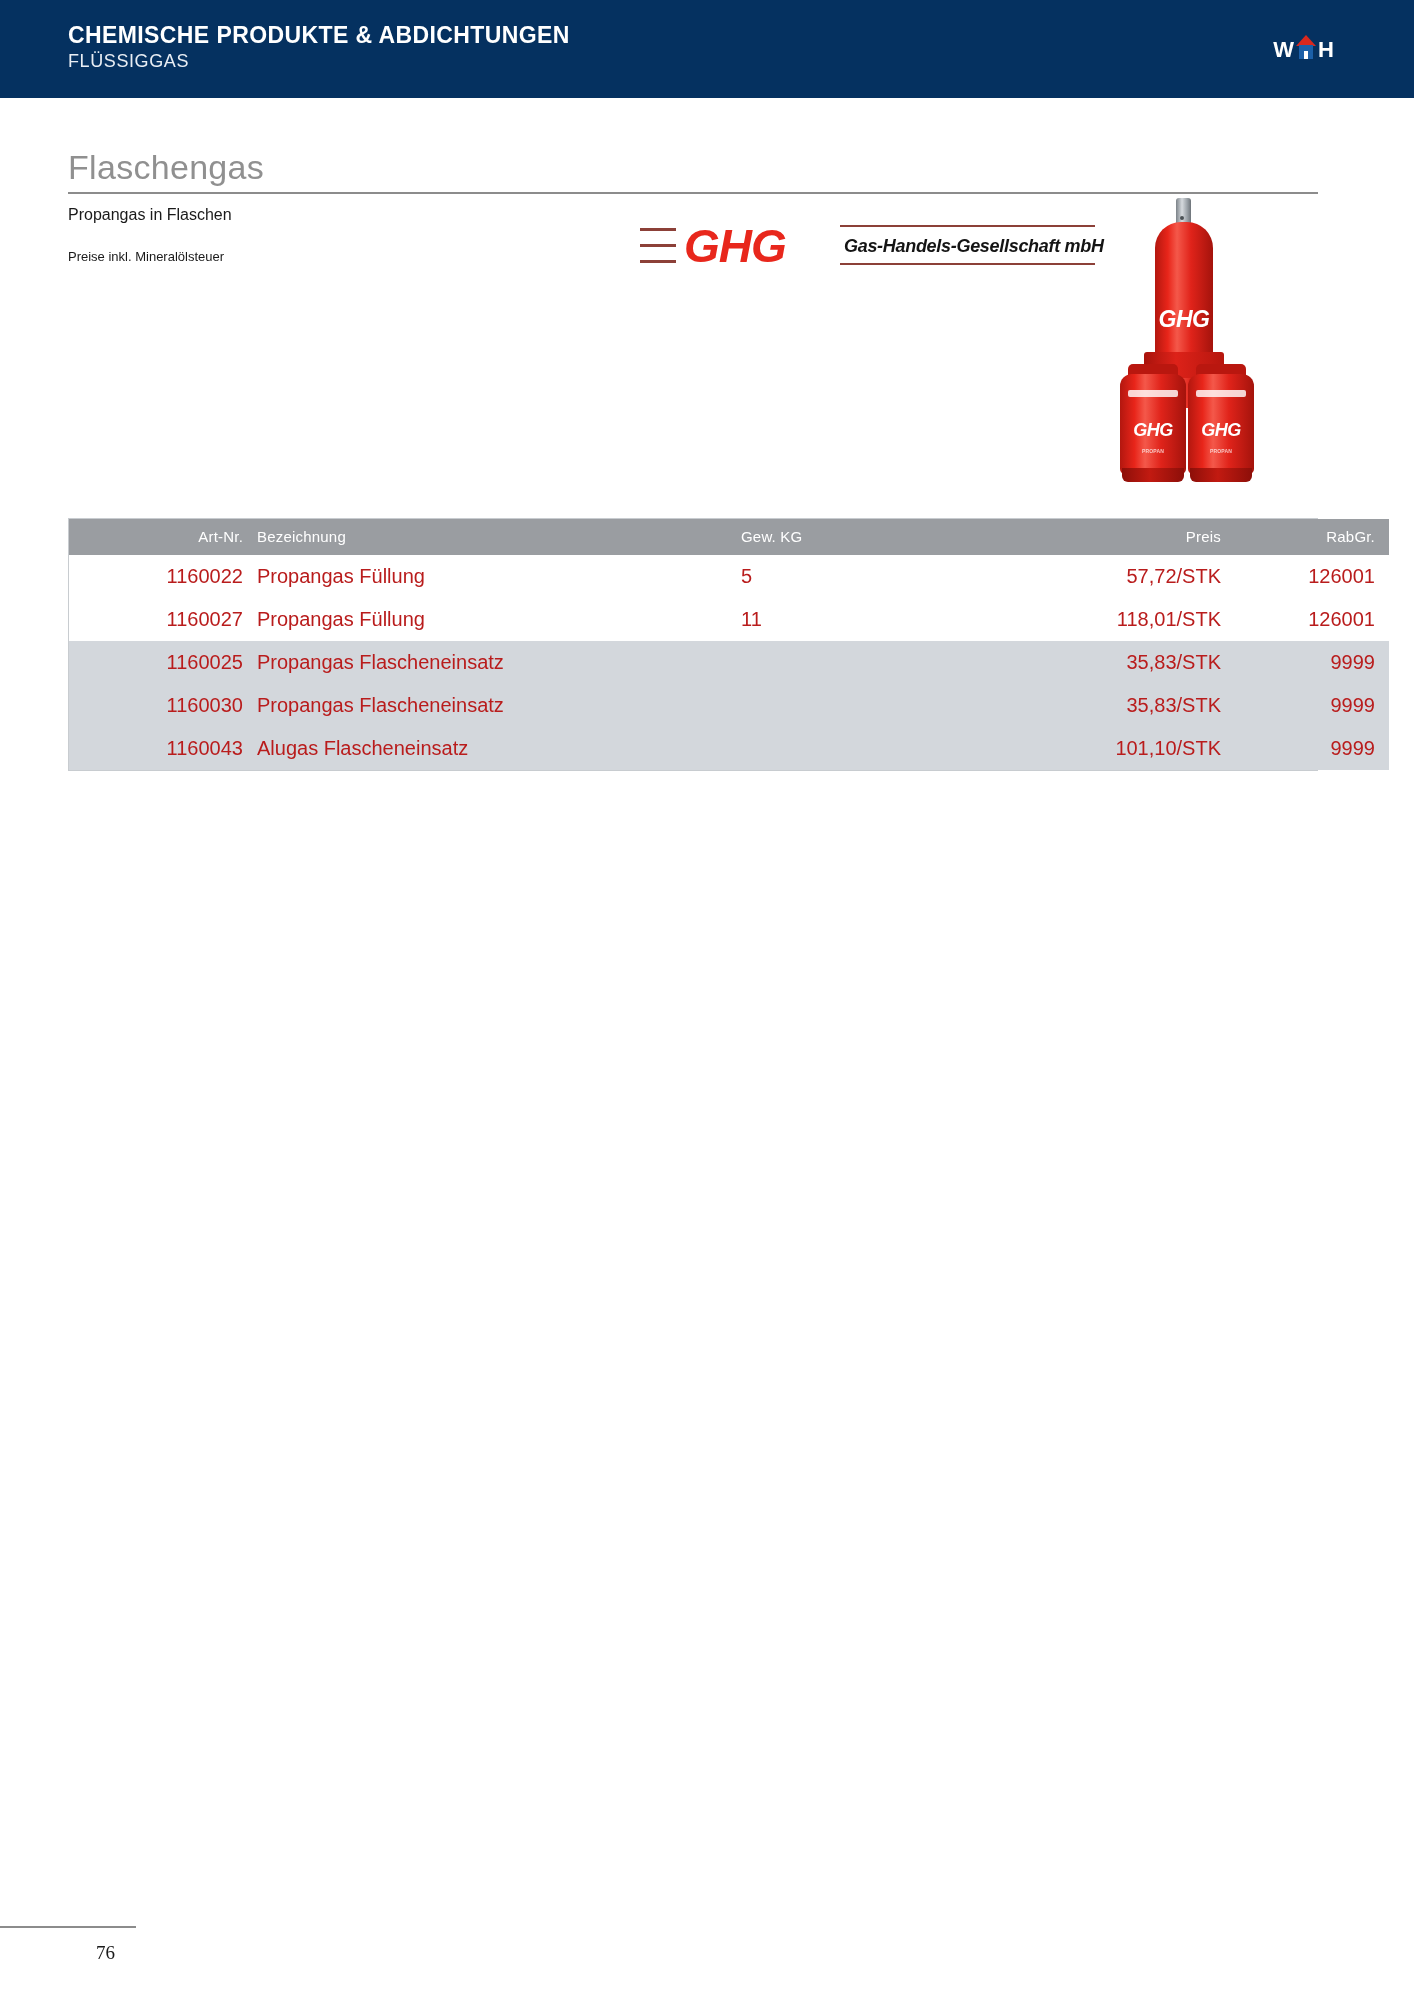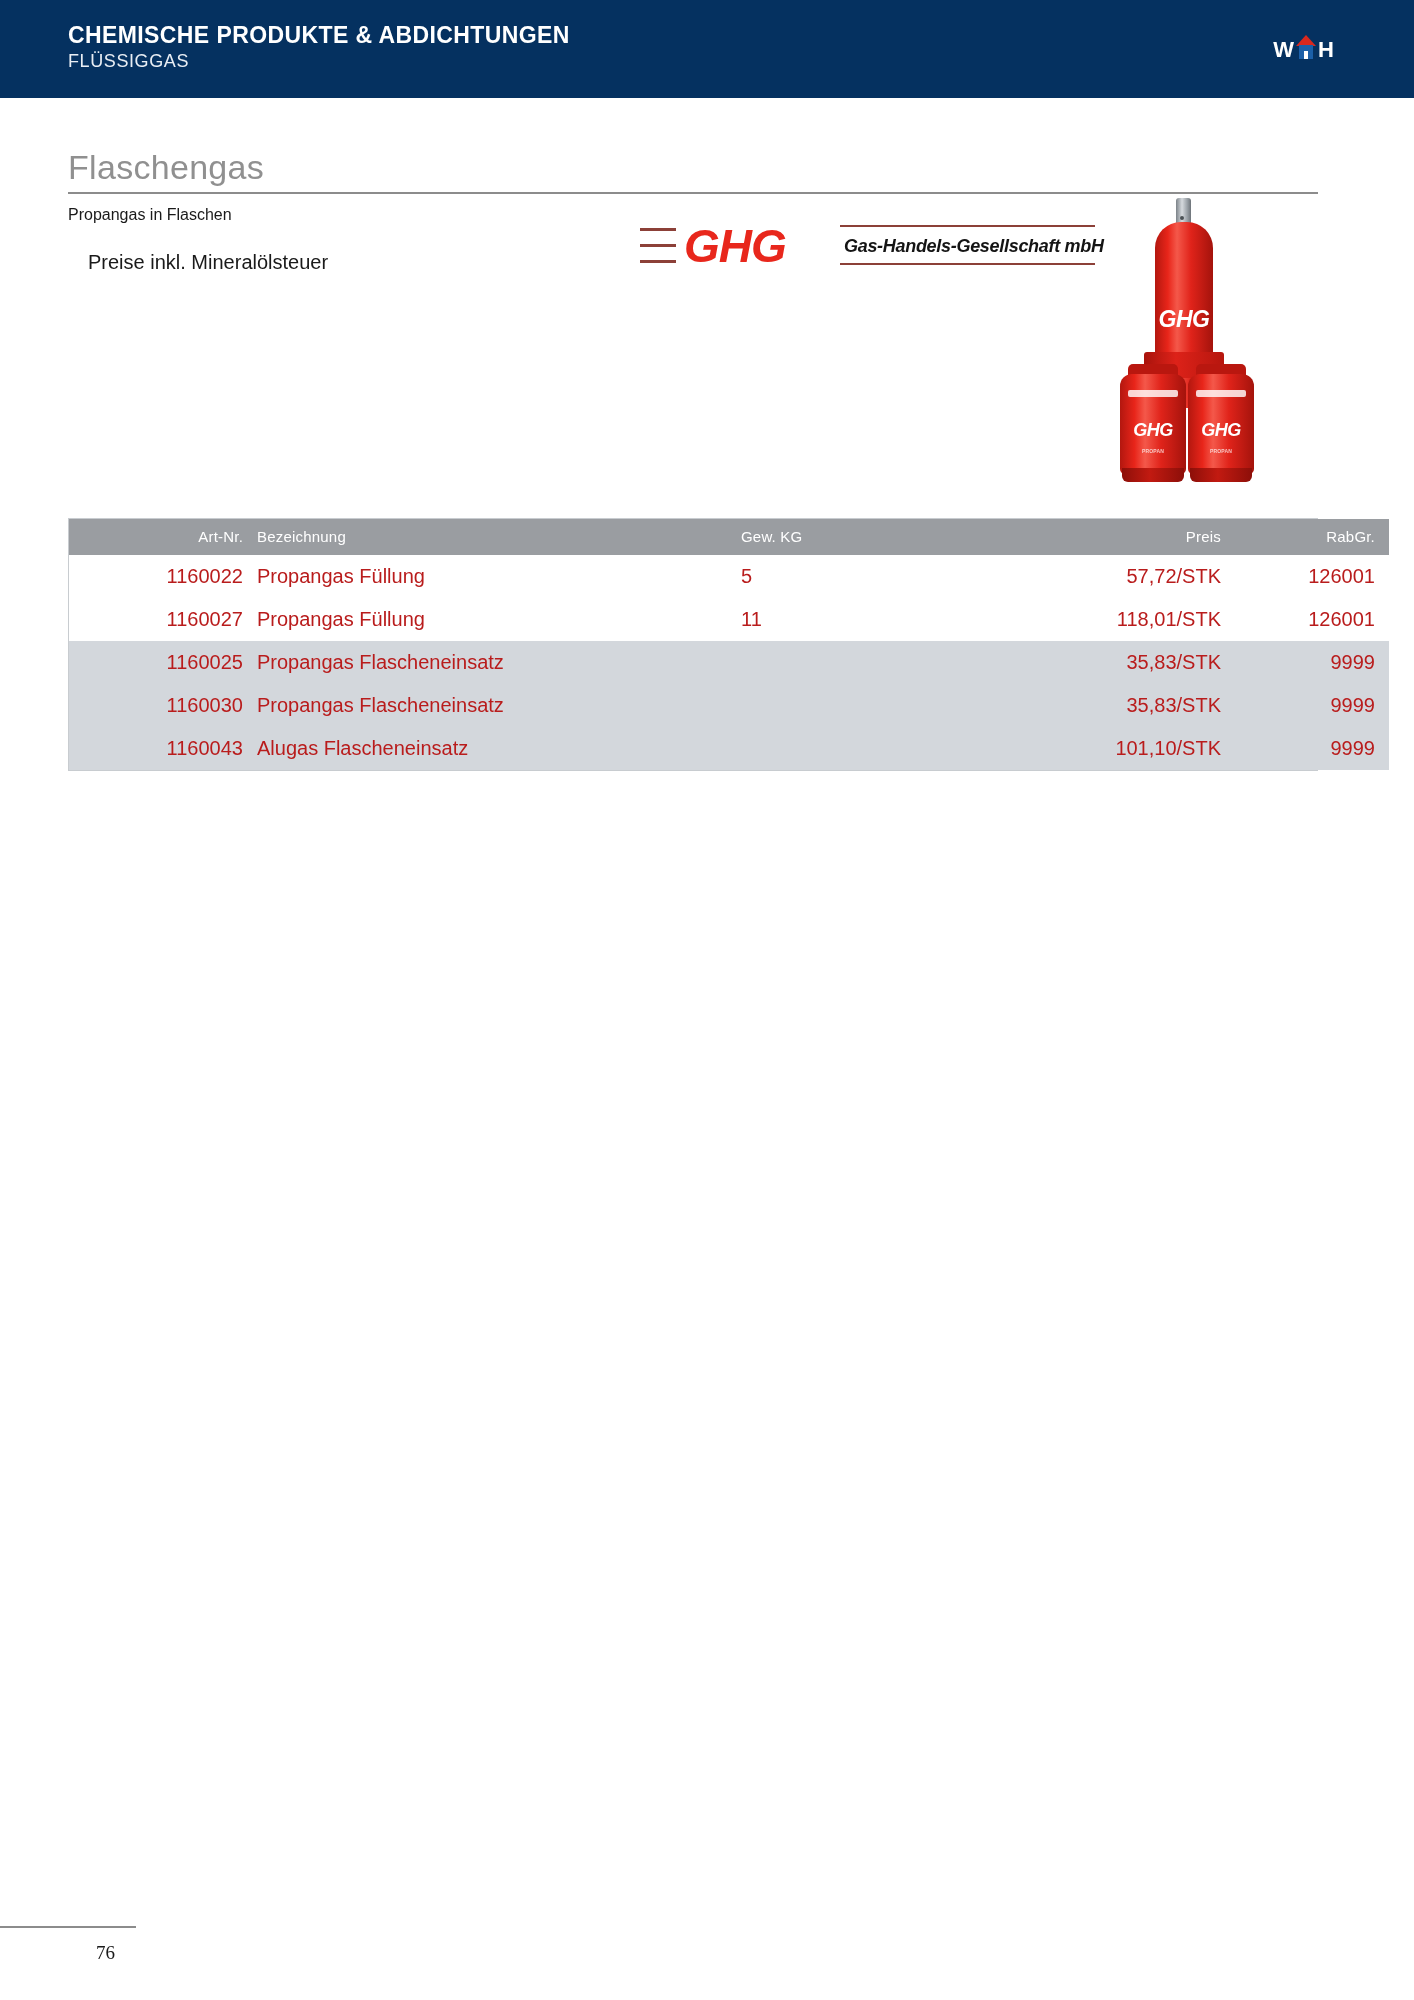--- a/index.html
+++ b/index.html
@@ -115,24 +115,23 @@
     left: 68px;
     top: 205px;
     font-size: 16px;
     color: #1a1a1a;
     line-height: 1.3;
   }
   .intro-line-2 {
     position: absolute;
     left: 68px;
     top: 249px;
-    font-size: 20px;
+    font-size: 13px;
     color: #1a1a1a;
     line-height: 1.3;
-    margin-left: 20px;
   }
 
   
   .ghg-logo {
     position: absolute;
     left: 640px;
     top: 222px;
     width: 455px;
     height: 52px;
   }

